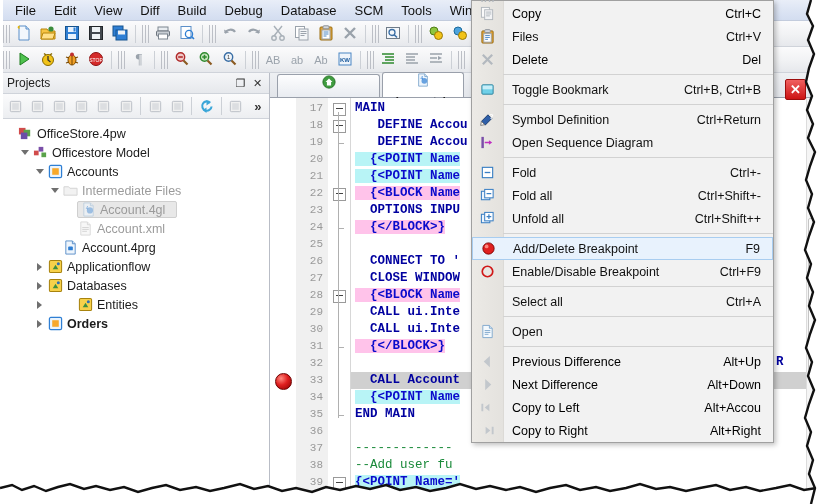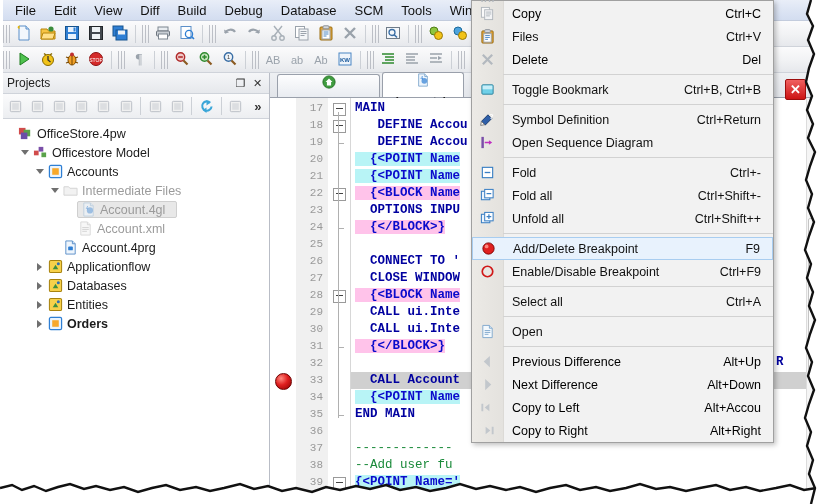--- a/index.html
+++ b/index.html
@@ -572,21 +572,21 @@
             <span class="ticonbox">
               <svg width="15" height="15" viewBox="0 0 16 16">
                 <rect x="1.5" y="1.5" width="13" height="13" rx="1.5" fill="#f7d14a" stroke="#a8830e" stroke-width="1.1"></rect>
                 <path d="M5 11l3-5 3 5z" fill="#3f8f3f"></path>
                 <circle cx="11" cy="5" r="1.6" fill="#2f6fb5"></circle>
               </svg>
             </span>
             <span class="tlabel">Databases</span>
           </span>
         </div>
-        <div class="trow" style="padding-left: 30px;">
+        <div class="trow" style="padding-left: 30px; gap: 30px;">
           <span class="tw c"></span>
           <span style="display: flex; align-items: center;">
             <span class="ticonbox">
               <svg width="15" height="15" viewBox="0 0 16 16">
                 <rect x="1.5" y="1.5" width="13" height="13" rx="1.5" fill="#f7d14a" stroke="#a8830e" stroke-width="1.1"></rect>
                 <path d="M5 11l3-5 3 5z" fill="#3f8f3f"></path>
                 <circle cx="11" cy="5" r="1.6" fill="#2f6fb5"></circle>
               </svg>
             </span>
             <span class="tlabel">Entities</span>

